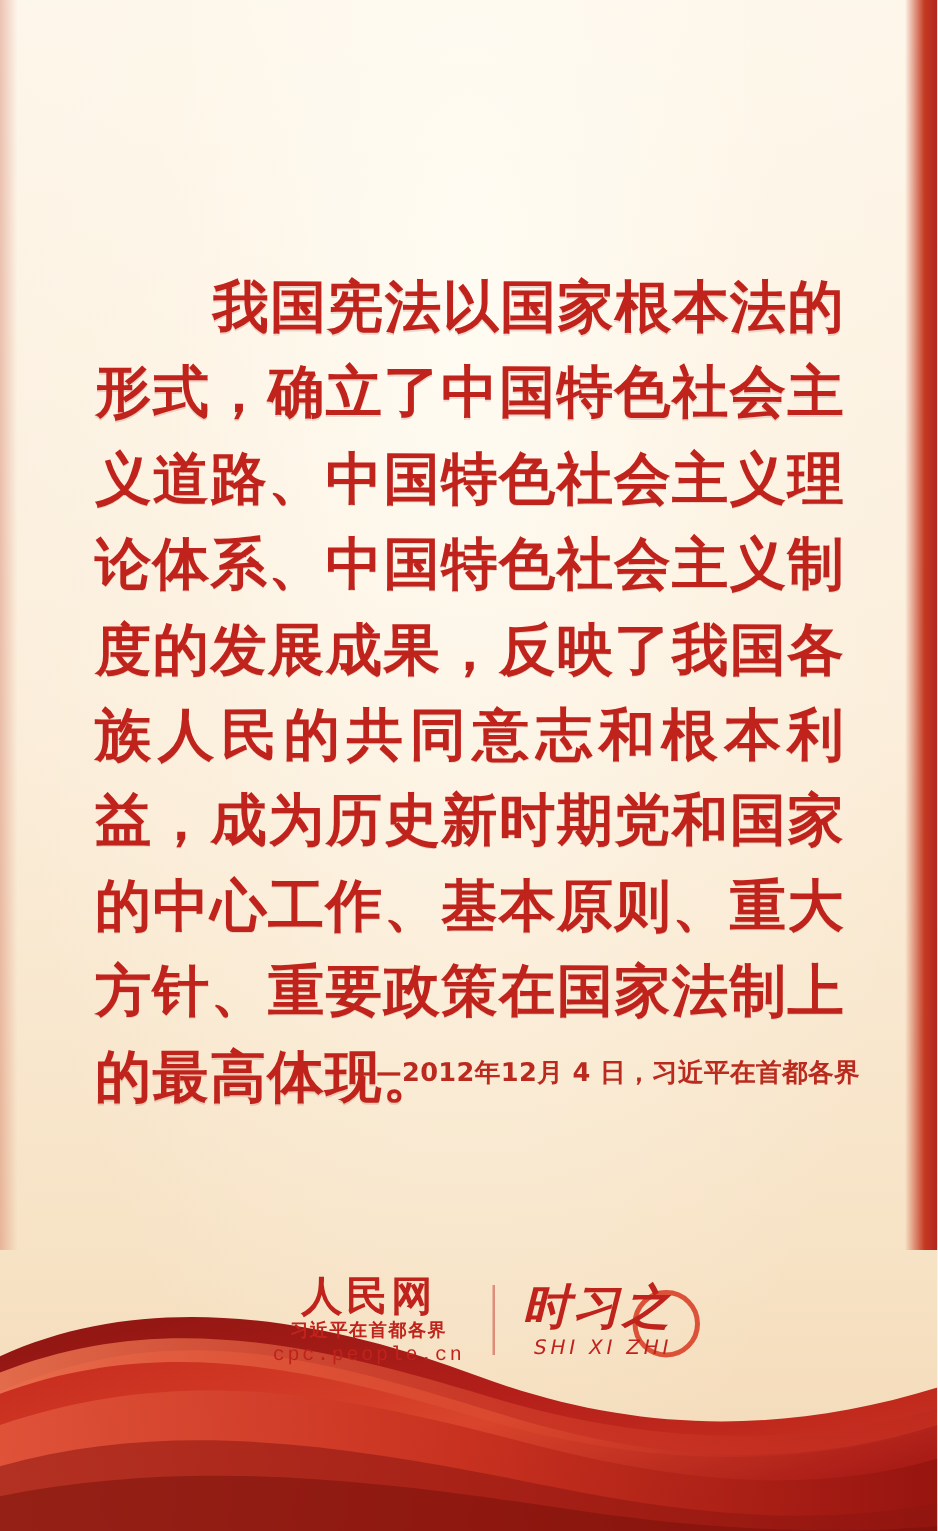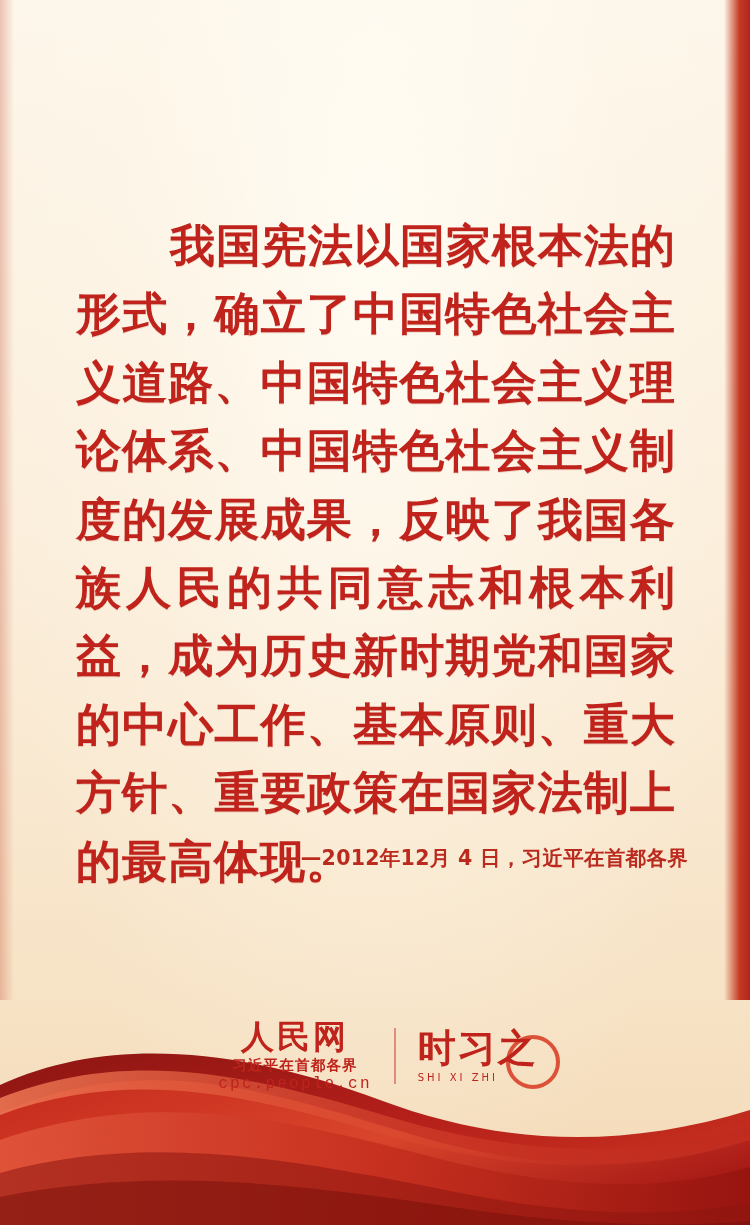--- a/index.html
+++ b/index.html
@@ -140,38 +140,39 @@
   .logo-divider {
     width: 2px;
     height: 56px;
     background: rgba(192,35,28,0.45);
   }
 
   .shixi-logo {
     position: relative;
     display: flex;
     flex-direction: column;
-    align-items: flex-start;
+    align-items: flex-end;
     line-height: 1;
     padding-right: 6px;
+    font-style: italic;
   }
   .shixi-logo .shixi-main {
     color: #c0231c;
     font-family: "DejaVu Serif", "Liberation Serif", serif;
     font-weight: 700;
     font-size: 38px;
     letter-spacing: 2px;
     position: relative;
     z-index: 2;
   }
   .shixi-logo .shixi-pinyin {
     margin-top: 6px;
     color: #c0231c;
     font-family: "DejaVu Sans", "Liberation Sans", sans-serif;
-    font-size: 10px;
+    font-size: 16px;
     letter-spacing: 3px;
     position: relative;
     z-index: 2;
   }
   .shixi-ring {
     position: absolute;
     right: -16px;
     top: 6px;
     width: 46px;
     height: 46px;

